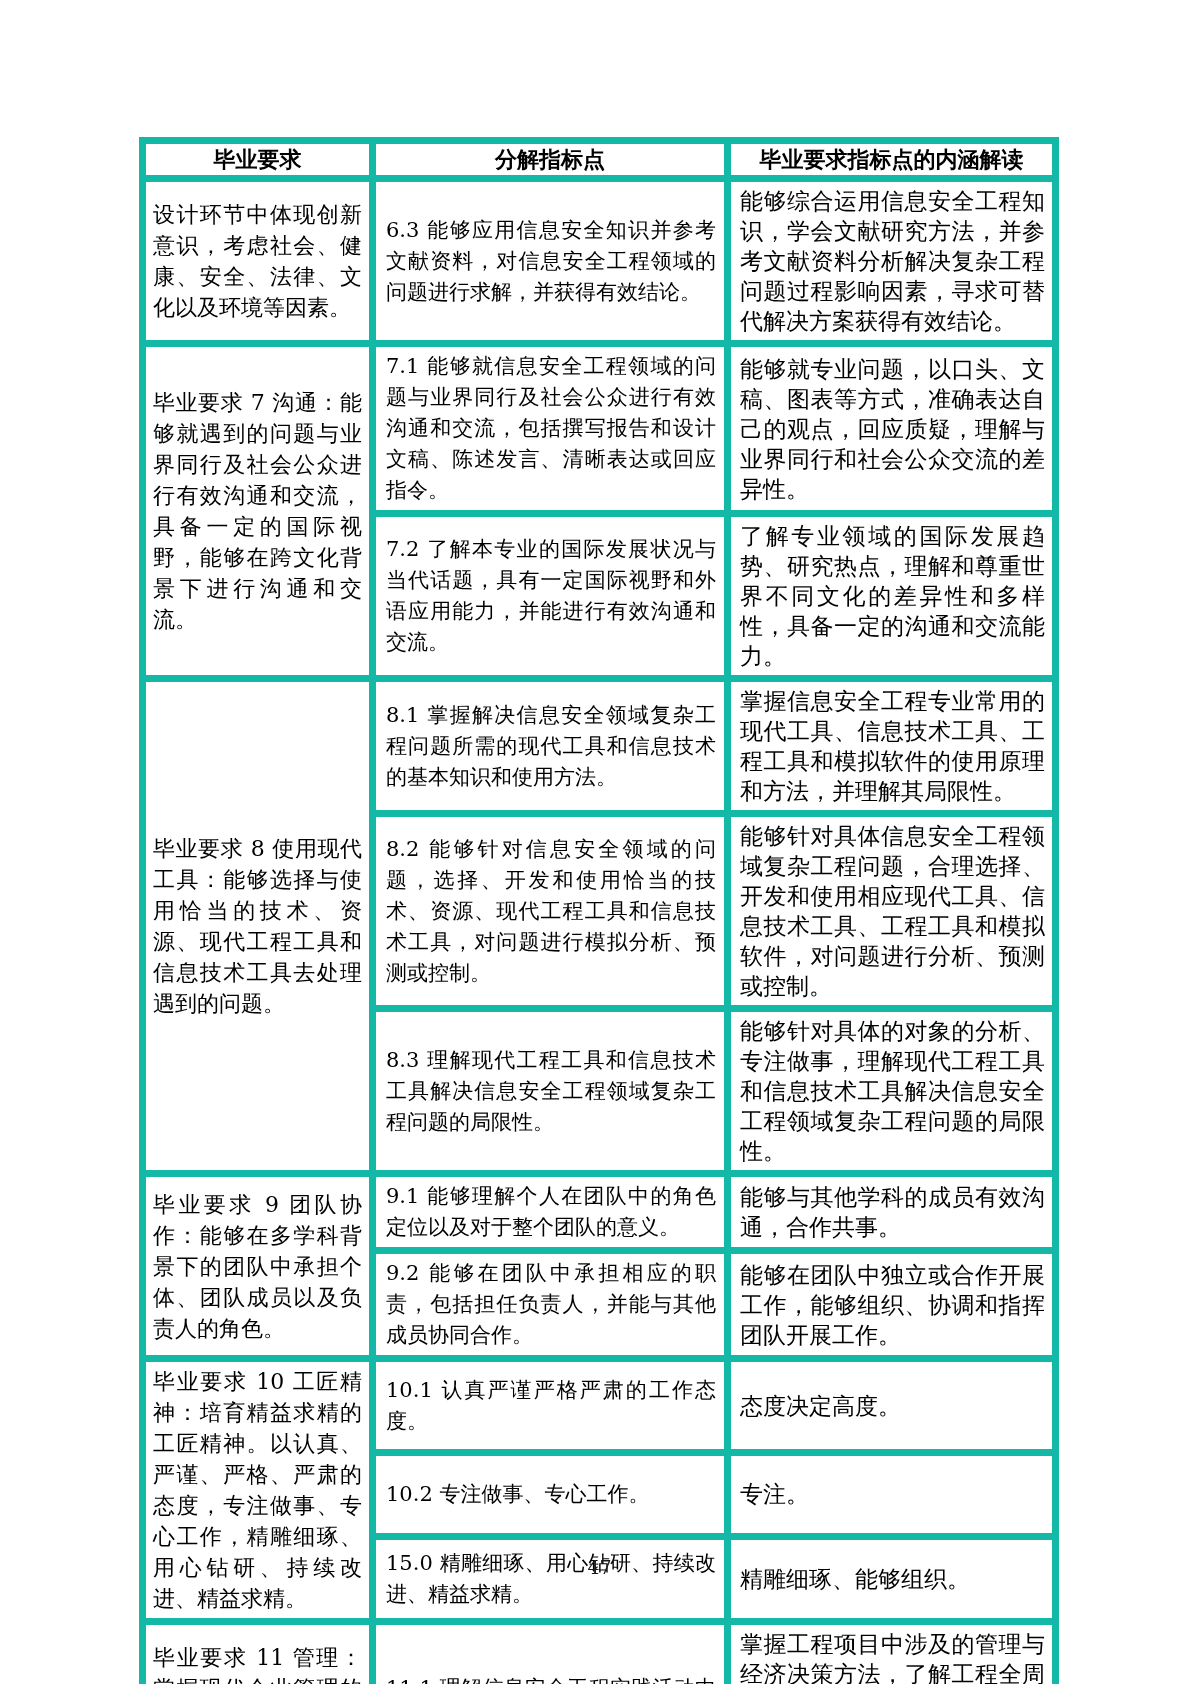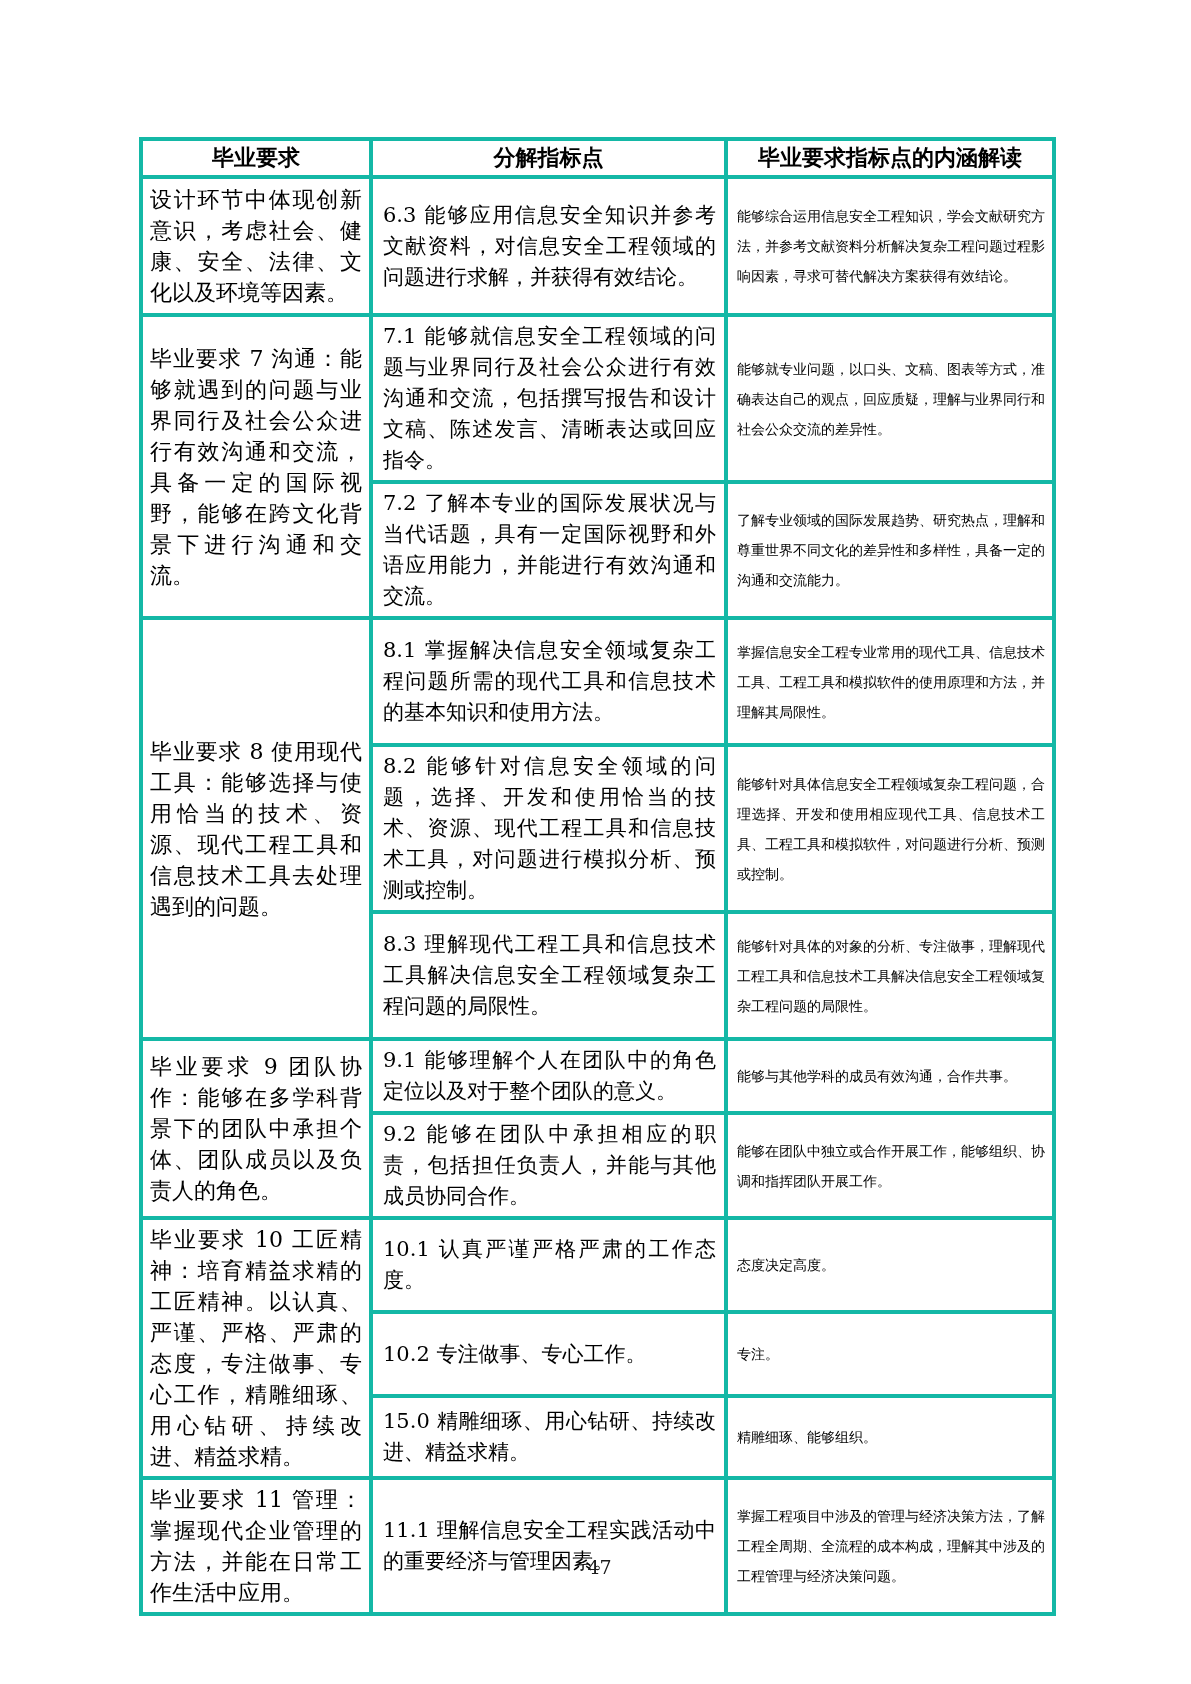--- a/index.html
+++ b/index.html
@@ -21,21 +21,21 @@
     top: 137px;
     width: 913px;
     border-collapse: collapse;
     table-layout: fixed;
   }
   table.req-table col.c1col { width: 230px; }
   table.req-table col.c2col { width: 355px; }
   table.req-table col.c3col { width: 328px; }
   table.req-table th,
   table.req-table td {
-    border: 4px solid #14b8a6;
+    border: 7px solid #14b8a6;
     box-sizing: border-box;
     overflow: hidden;
   }
   table.req-table th {
     height: 38px;
     font-family: "DejaVu Sans", "Liberation Sans", sans-serif;
     font-weight: bold;
     font-size: 22px;
     text-align: center;
     vertical-align: middle;
@@ -51,21 +51,21 @@
   }
   td.c2 {
     font-size: 21px;
     line-height: 31px;
     padding: 4px 8px 4px 10px;
     text-align: justify;
     text-justify: inter-character;
     vertical-align: middle;
   }
   td.c3 {
-    font-size: 14px;
+    font-size: 23px;
     line-height: 30px;
     padding: 4px 7px 4px 9px;
     text-align: justify;
     text-justify: inter-character;
     vertical-align: middle;
   }
   .page-number {
     position: absolute;
     left: 8px;
     right: 0;

